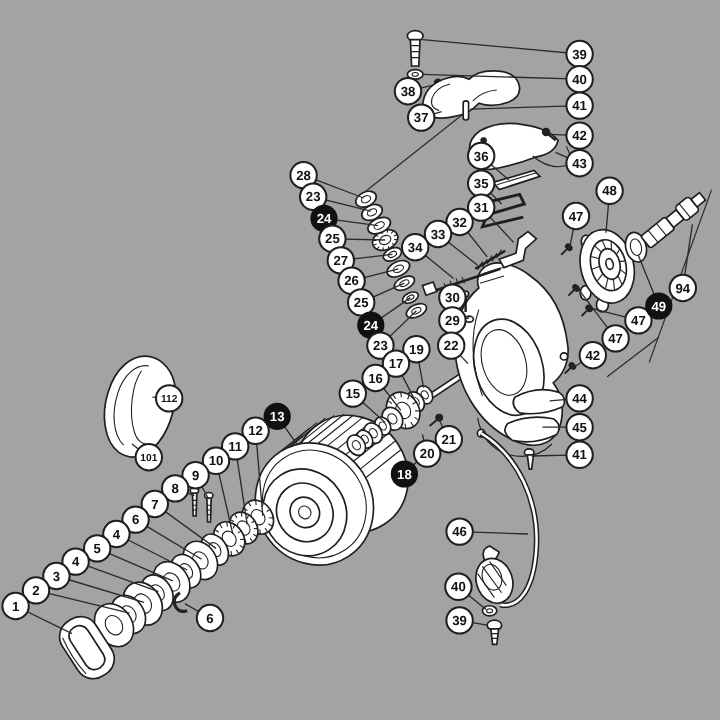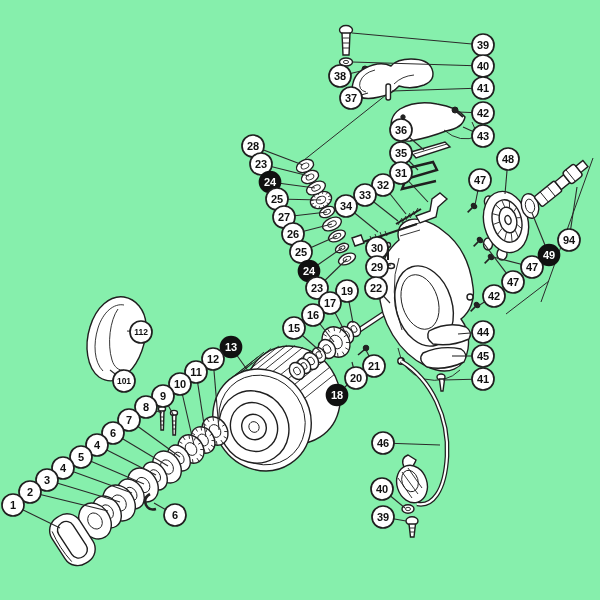--- a/index.html
+++ b/index.html
@@ -1,16 +1,16 @@
 <!DOCTYPE html>
 <html><head>
 <meta charset="utf-8">
 <style>
   html,body{margin:0;padding:0;background:#ffffff;}
-  .stage{width:600px;height:600px;background:#86efac;position:relative;overflow:hidden;
+  .stage{width:600px;height:600px;background:#a3a3a3;position:relative;overflow:hidden;
          font-family:"Liberation Sans", sans-serif;}
   svg{display:block;}
   .part{fill:#ffffff;stroke:#1f1f1f;stroke-width:1.4;}
   .part-thin{fill:none;stroke:#1f1f1f;stroke-width:0.9;}
   .part-dark{fill:#222222;stroke:#1f1f1f;stroke-width:1;}
   .wire{fill:none;stroke:#1f1f1f;stroke-width:4.6;}
   .wire-core{fill:none;stroke:#ffffff;stroke-width:2.1;}
   .leader{stroke:#2a2a2a;stroke-width:1.1;fill:none;}
   .aux{stroke:#2a2a2a;stroke-width:1;fill:none;}
   .co-circle{fill:#ffffff;stroke:#1f1f1f;stroke-width:1.7;}

